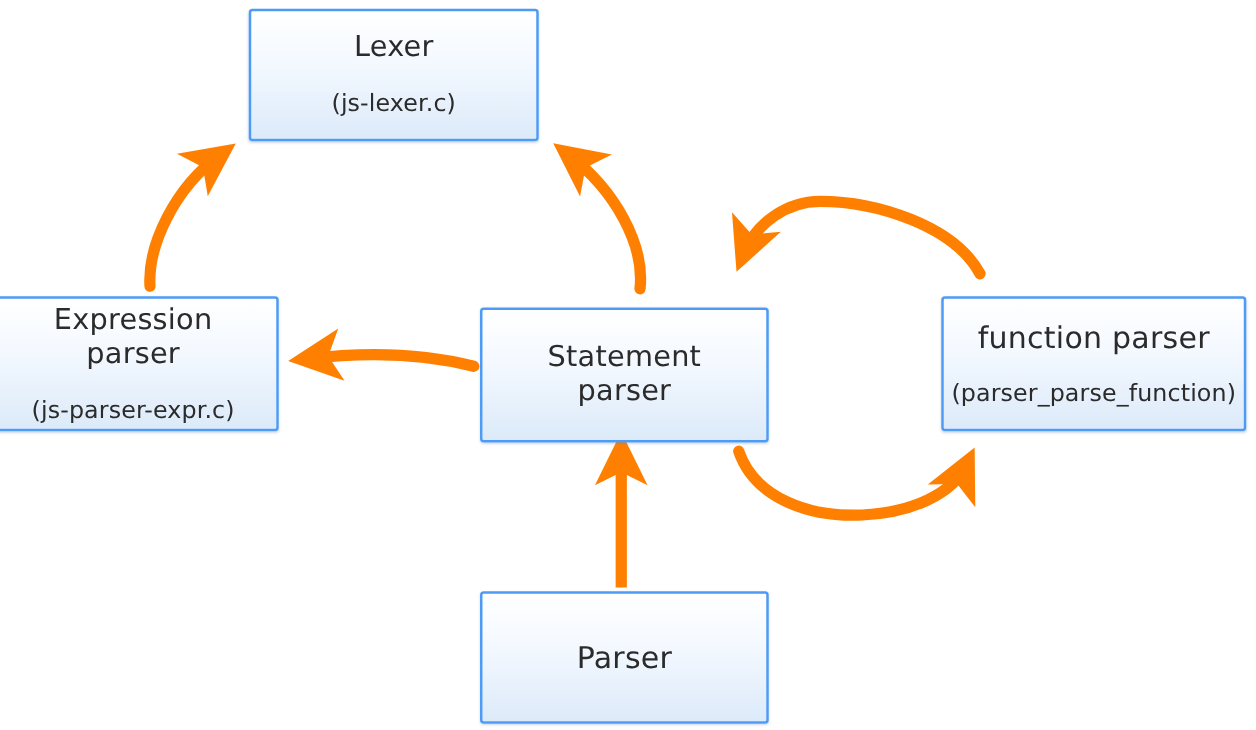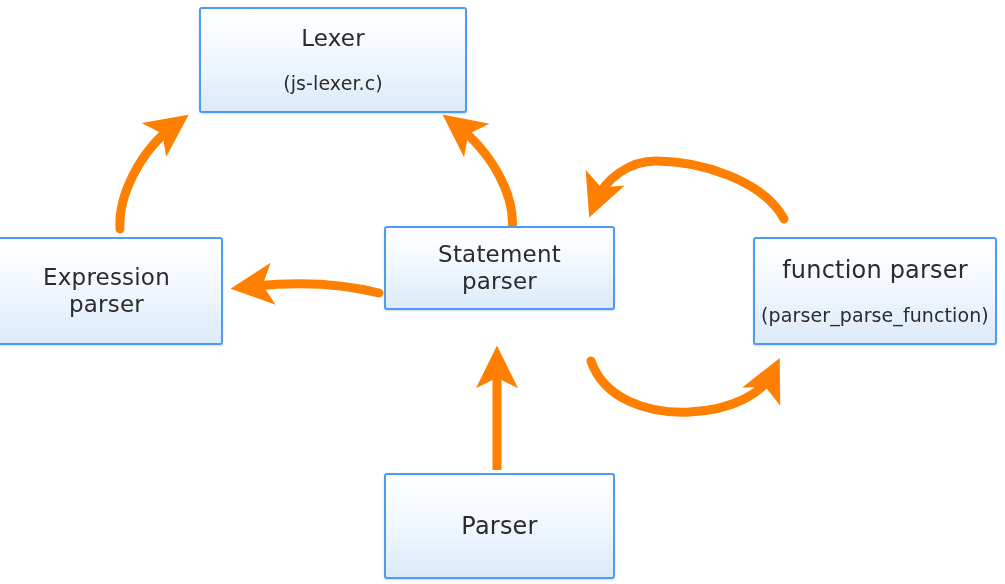--- a/index.html
+++ b/index.html
@@ -35,23 +35,23 @@
   .node .title {
     font-size: 23px;
     letter-spacing: 0.2px;
     white-space: pre-line;
   }
   .node .sub {
     font-size: 19px;
     letter-spacing: 0.1px;
     margin-top: 20px;
   }
-  .node-lexer    { left: 199px; top: 7px;   width: 268px; height: 106px; }
+  .node-lexer    { left: 199px; top: 7px;   width: 232px; height: 106px; }
   .node-expr     { left: -10px; top: 237px; width: 233px; height: 108px; }
-  .node-statm    { left: 384px; top: 226px; width: 231px; height: 84px; }
+  .node-statm    { left: 384px; top: 246px; width: 231px; height: 108px; }
   .node-function { left: 753px; top: 237px; width: 244px; height: 108px; }
   .node-parser   { left: 384px; top: 473px; width: 231px; height: 106px; }
 
   .node-function .title { font-size: 24px; }
   .node-function .sub   { font-size: 19px; }
   .node-parser .title   { font-size: 24px; }
 
   #arrows {
     position: absolute;
     left: 0;
@@ -87,20 +87,21 @@
   </svg>
 
   <div class="node node-lexer">
     <div class="title">Lexer</div>
     <div class="sub">(js-lexer.c)</div>
   </div>
 
   <div class="node node-expr">
     <div class="title">Expression
 parser</div>
+    <div class="sub">(js-parser-expr.c)</div>
   </div>
 
   <div class="node node-statm">
     <div class="title">Statement
 parser</div>
   </div>
 
   <div class="node node-function">
     <div class="title">function parser</div>
     <div class="sub">(parser_parse_function)</div>

